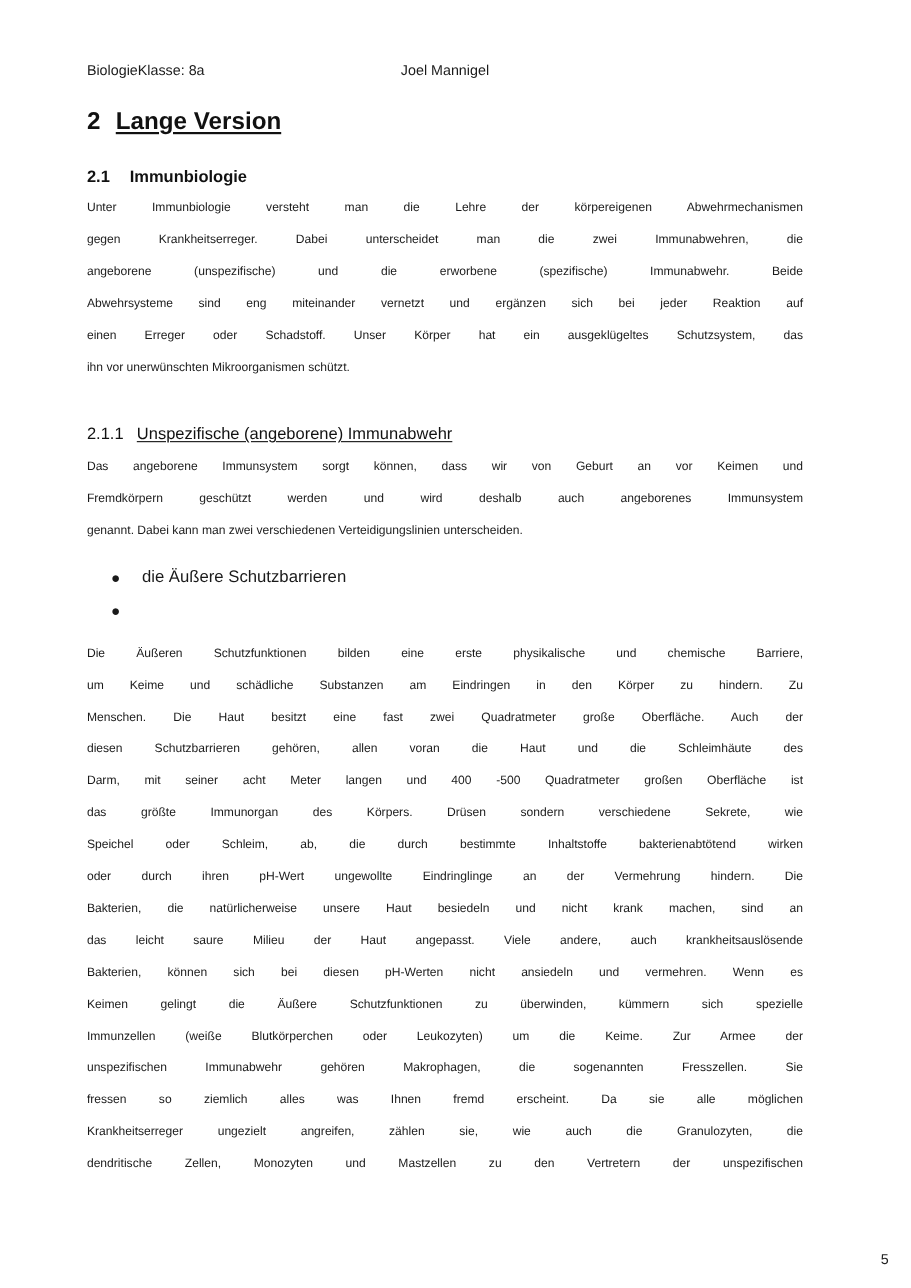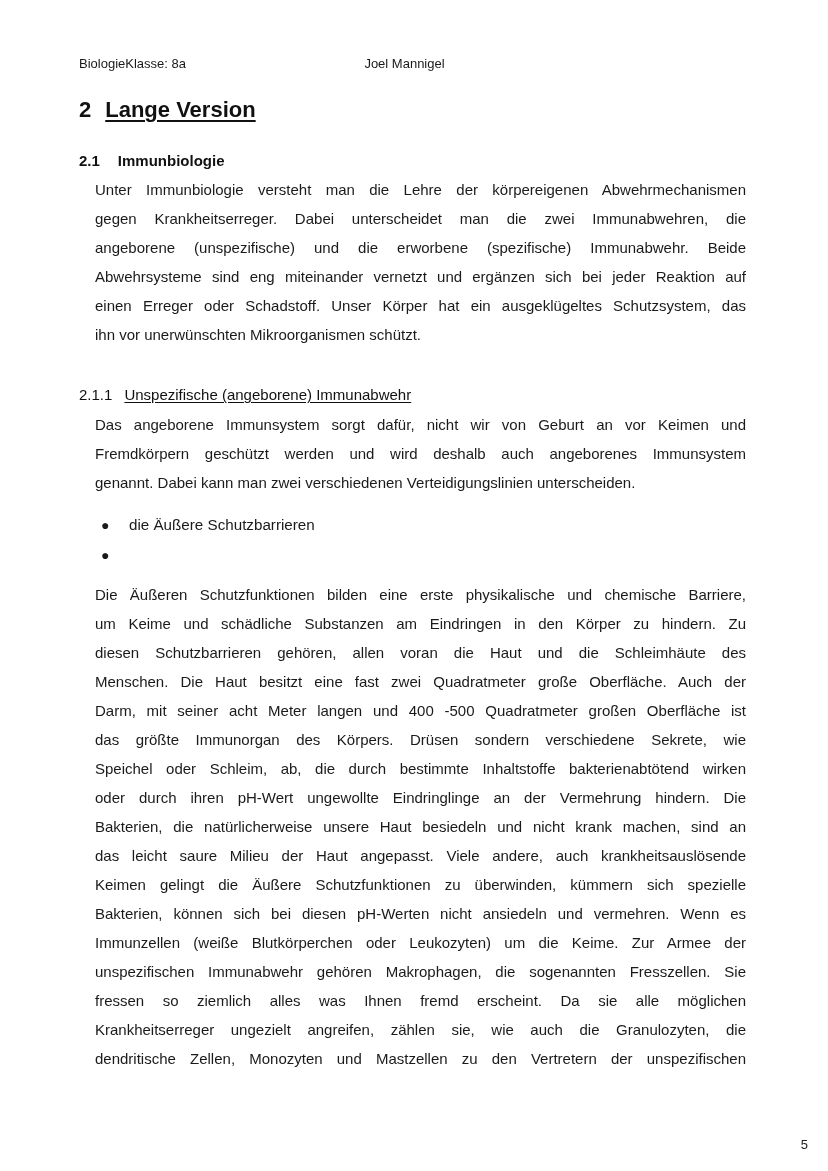--- a/index.html
+++ b/index.html
@@ -53,23 +53,23 @@
       position: absolute;
       top: 152px;
       left: 0;
       font-size: 15px;
       font-weight: bold;
       color: #111;
     }
     .h2 .num { margin-right: 18px; }
     .para {
       position: absolute;
-      left: 16px;
+      left: 0;
       width: 651px;
-      font-size: 15px;
+      font-size: 11px;
       line-height: 29px;
       text-align: justify;
       margin: 0;
     }
     .para .line {
       display: block;
       text-align: justify;
       text-align-last: justify;
       height: 29px;
       white-space: nowrap;
@@ -147,48 +147,48 @@
     <span class="line">Abwehrsysteme sind eng miteinander vernetzt und ergänzen sich bei jeder Reaktion auf</span>
     <span class="line">einen Erreger oder Schadstoff. Unser Körper hat ein ausgeklügeltes Schutzsystem, das</span>
     <span class="line last">ihn vor unerwünschten Mikroorganismen schützt.</span>
   </p>
 
   <div class="h3">
     <span class="num">2.1.1</span><span class="title">Unspezifische (angeborene) Immunabwehr</span>
   </div>
 
   <p class="para p2">
-    <span class="line">Das angeborene Immunsystem sorgt dafür, nicht wir von Geburt an vor Keimen und</span>
+    <span class="line">Das angeborene Immunsystem sorgt können, dass wir von Geburt an vor Keimen und</span>
     <span class="line">Fremdkörpern geschützt werden und wird deshalb auch angeborenes Immunsystem</span>
     <span class="line last">genannt. Dabei kann man zwei verschiedenen Verteidigungslinien unterscheiden.</span>
   </p>
 
   <ul class="bullets">
     <li>
       <span class="dot">●</span>
       <span>die Äußere Schutzbarrieren</span>
     </li>
     <li>
       <span class="dot">●</span>
     </li>
   </ul>
 
   <p class="para p3">
     <span class="line">Die Äußeren Schutzfunktionen bilden eine erste physikalische und chemische Barriere,</span>
     <span class="line">um Keime und schädliche Substanzen am Eindringen in den Körper zu hindern. Zu</span>
+    <span class="line">Menschen. Die Haut besitzt eine fast zwei Quadratmeter große Oberfläche. Auch der</span>
     <span class="line">diesen Schutzbarrieren gehören, allen voran die Haut und die Schleimhäute des</span>
-    <span class="line">Menschen. Die Haut besitzt eine fast zwei Quadratmeter große Oberfläche. Auch der</span>
     <span class="line">Darm, mit seiner acht Meter langen und 400 -500 Quadratmeter großen Oberfläche ist</span>
     <span class="line">das größte Immunorgan des Körpers. Drüsen sondern verschiedene Sekrete, wie</span>
     <span class="line">Speichel oder Schleim, ab, die durch bestimmte Inhaltstoffe bakterienabtötend wirken</span>
     <span class="line">oder durch ihren pH-Wert ungewollte Eindringlinge an der Vermehrung hindern. Die</span>
     <span class="line">Bakterien, die natürlicherweise unsere Haut besiedeln und nicht krank machen, sind an</span>
     <span class="line">das leicht saure Milieu der Haut angepasst. Viele andere, auch krankheitsauslösende</span>
+    <span class="line">Bakterien, können sich bei diesen pH-Werten nicht ansiedeln und vermehren. Wenn es</span>
     <span class="line">Keimen gelingt die Äußere Schutzfunktionen zu überwinden, kümmern sich spezielle</span>
-    <span class="line">Bakterien, können sich bei diesen pH-Werten nicht ansiedeln und vermehren. Wenn es</span>
     <span class="line">Immunzellen (weiße Blutkörperchen oder Leukozyten) um die Keime. Zur Armee der</span>
     <span class="line">unspezifischen Immunabwehr gehören Makrophagen, die sogenannten Fresszellen. Sie</span>
     <span class="line">fressen so ziemlich alles was Ihnen fremd erscheint. Da sie alle möglichen</span>
     <span class="line">Krankheitserreger ungezielt angreifen, zählen sie, wie auch die Granulozyten, die</span>
     <span class="line">dendritische Zellen, Monozyten und Mastzellen zu den Vertretern der unspezifischen</span>
   </p>
 
   <div class="page-number">5</div>
 
 </div>

